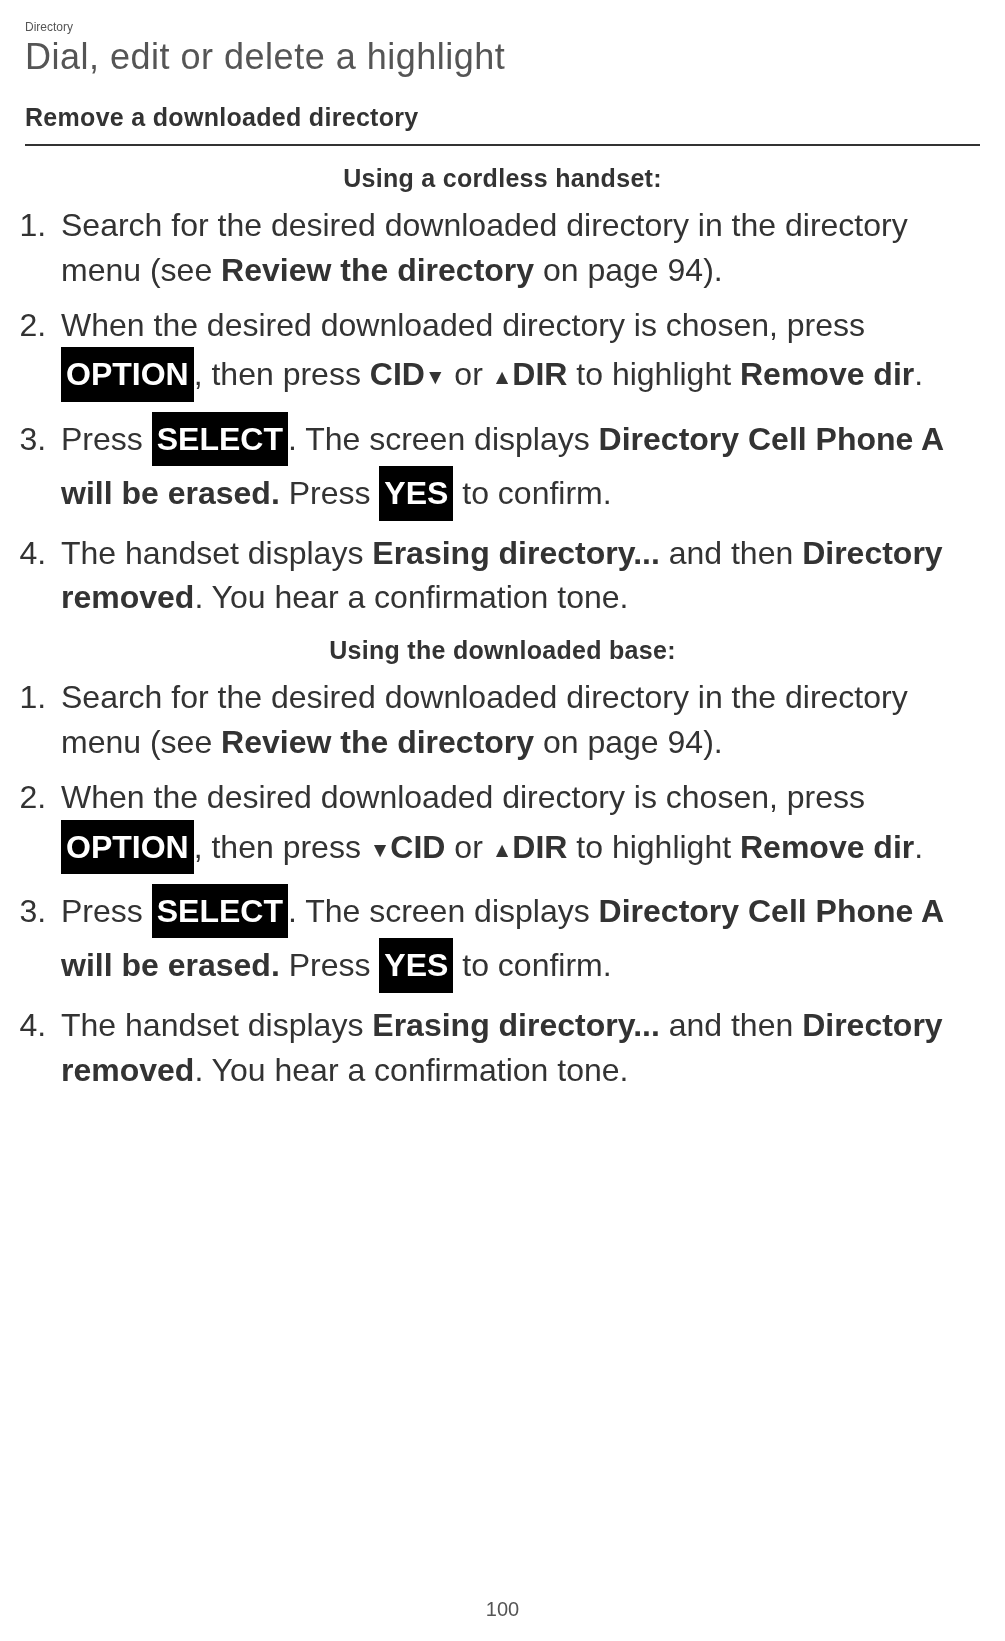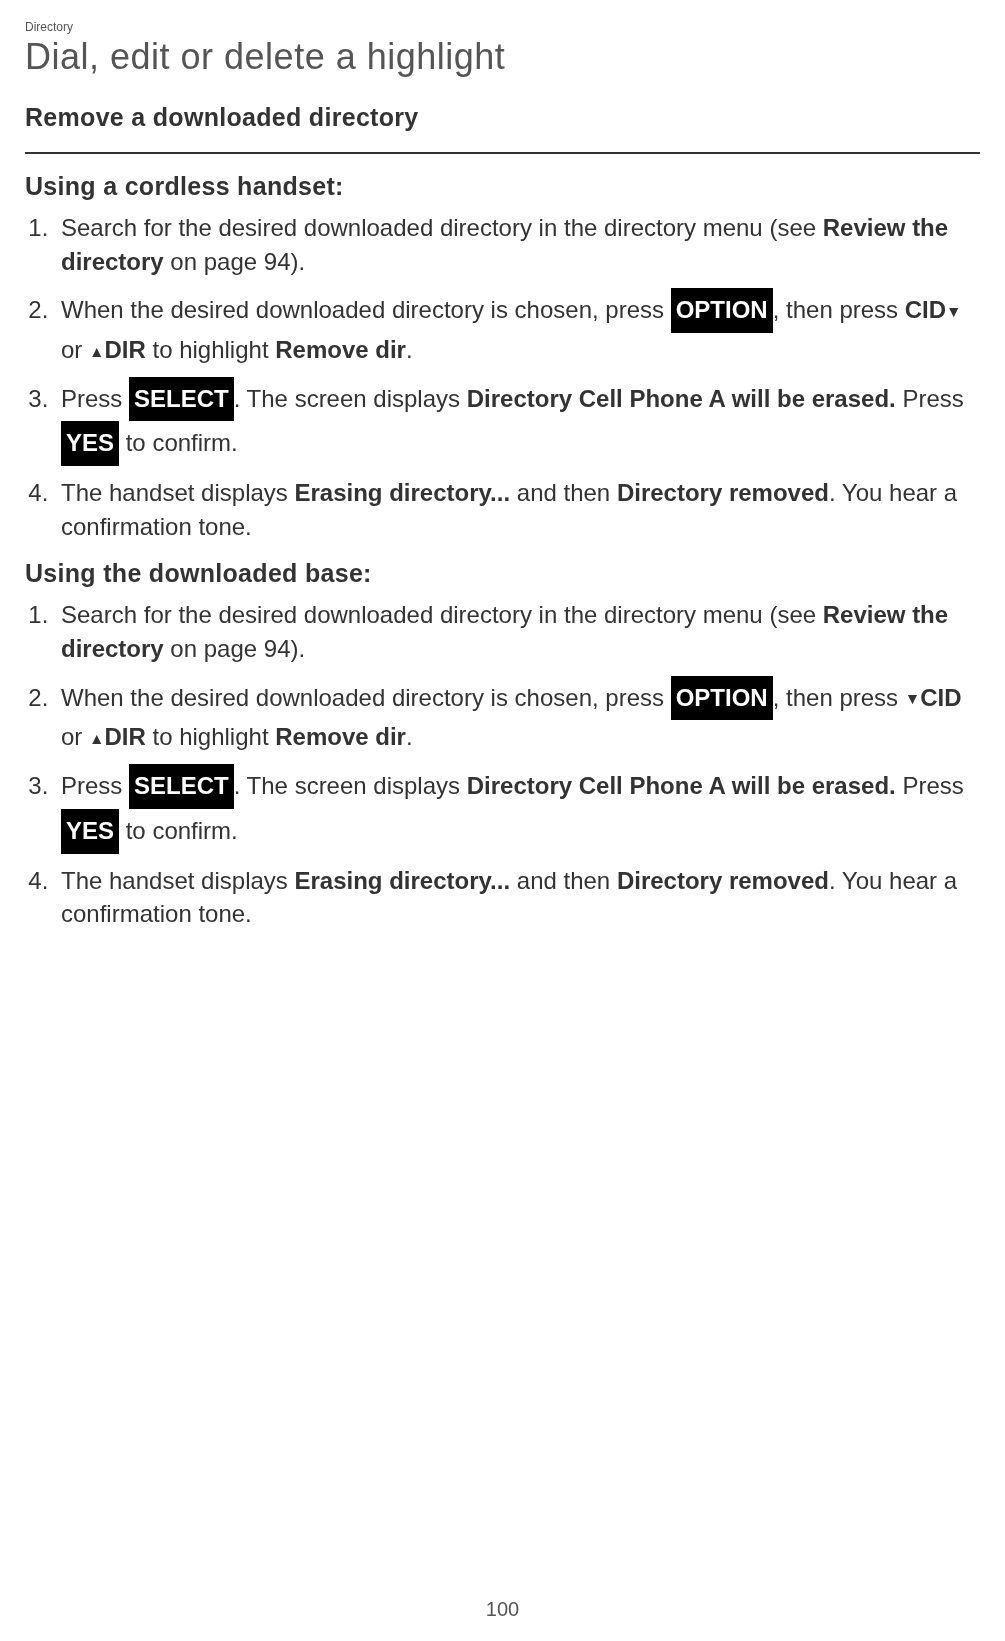--- a/index.html
+++ b/index.html
@@ -22,35 +22,36 @@
       color: #555;
       font-weight: 300;
       margin-bottom: 25px;
       letter-spacing: 0.5px;
     }
     .section-heading {
       font-size: 25px;
       font-weight: bold;
       color: #333;
       border-bottom: 2px solid #333;
-      padding-bottom: 20px;
+      padding-bottom: 12px;
       margin-bottom: 18px;
       letter-spacing: 0.3px;
     }
     .subsection-heading {
       font-size: 25px;
       font-weight: bold;
       color: #333;
       margin-bottom: 10px;
       letter-spacing: 0.3px;
+      text-align: center;
     }
     ol {
       padding-left: 0;
       margin-left: 30px;
-      font-size: 24px;
+      font-size: 32px;
       line-height: 1.4;
       color: #333;
       margin-top: 6px;
       margin-bottom: 16px;
     }
     ol li {
       margin-bottom: 10px;
       padding-left: 6px;
     }
     .bold {

